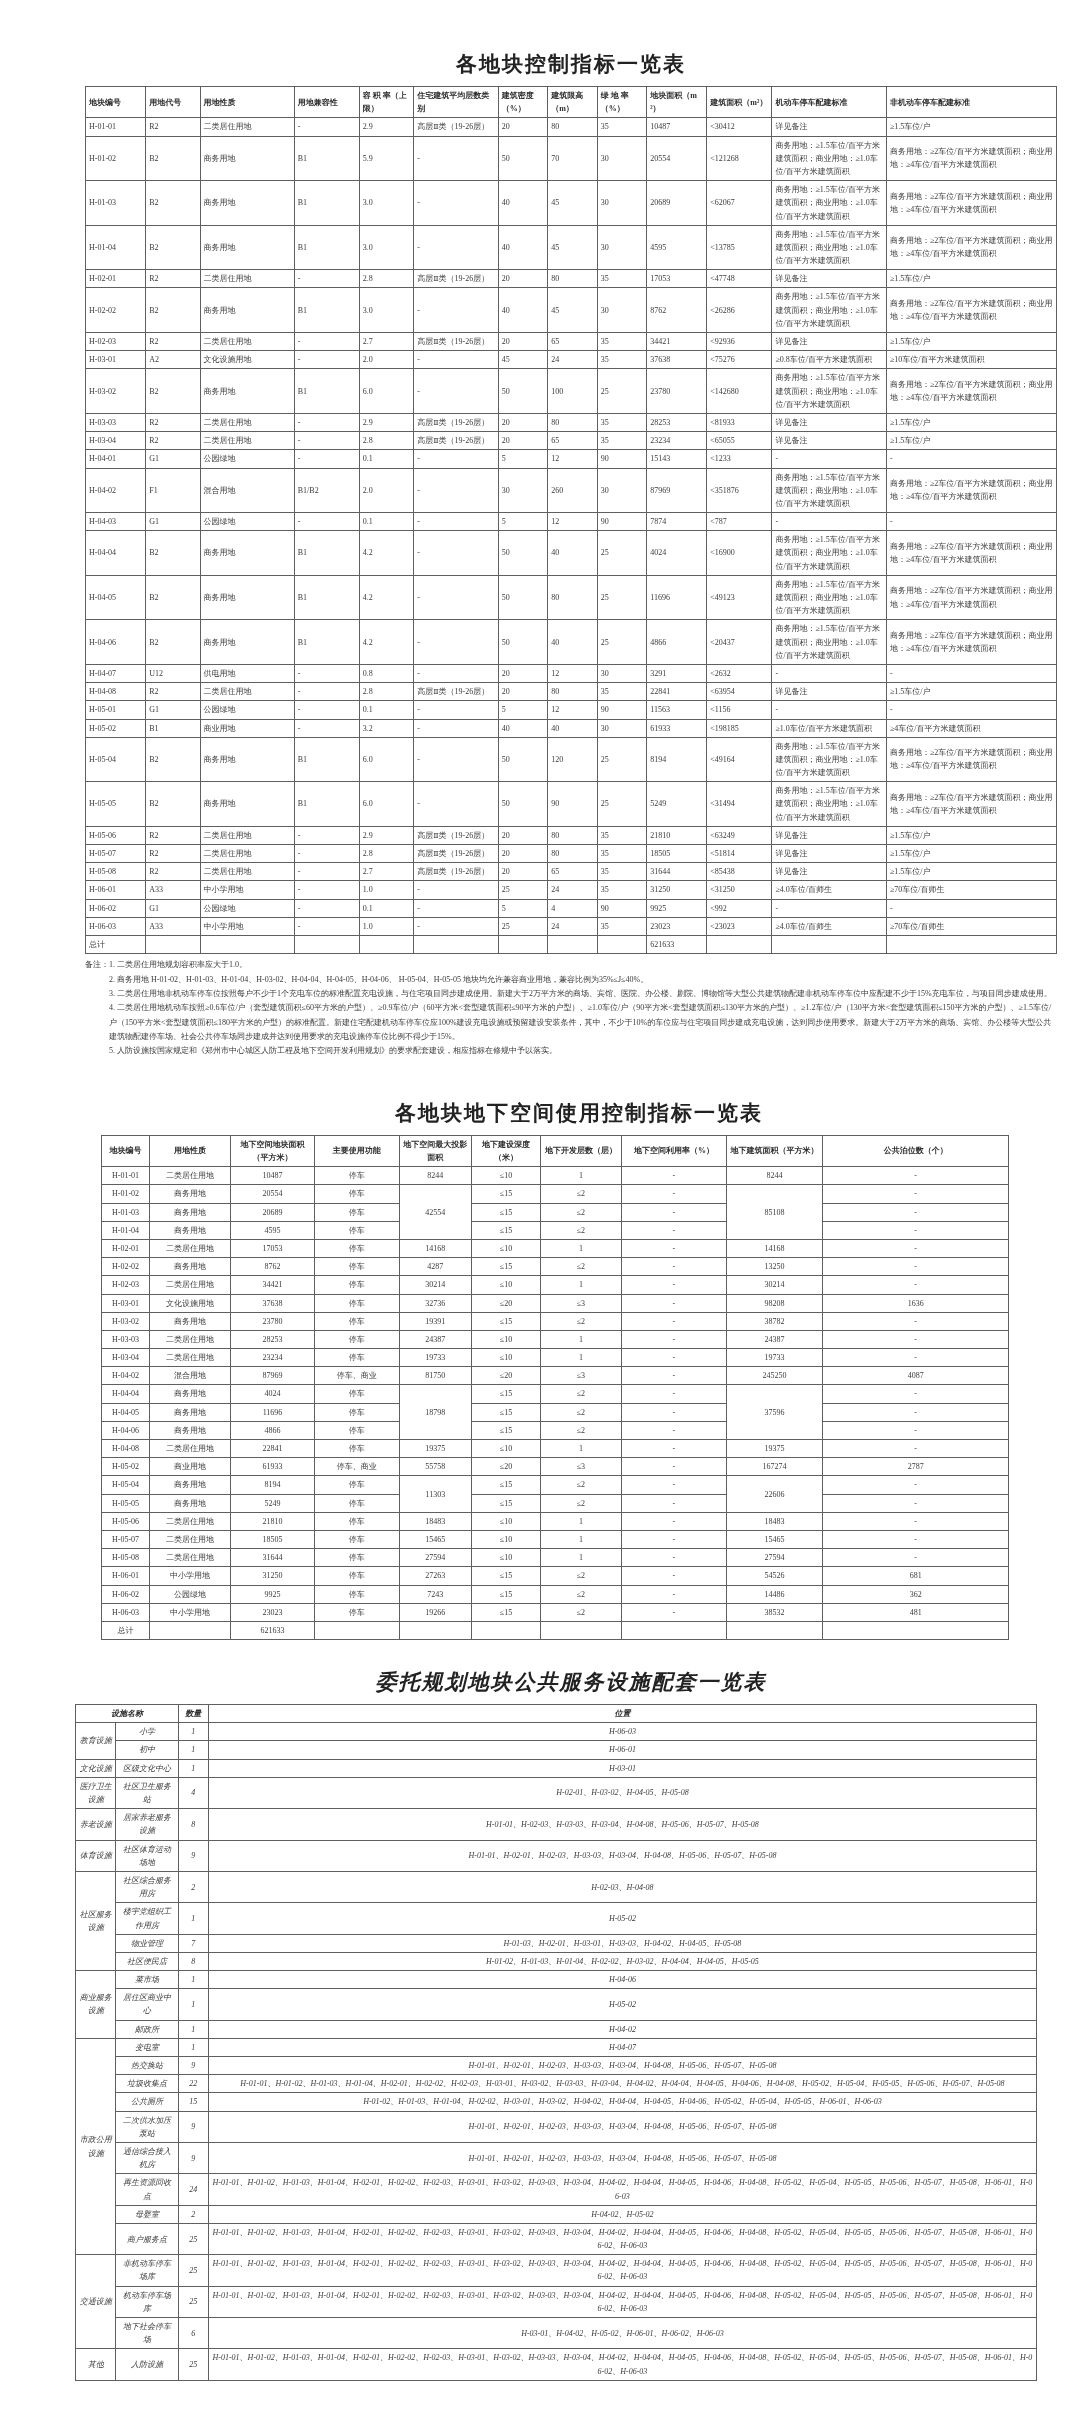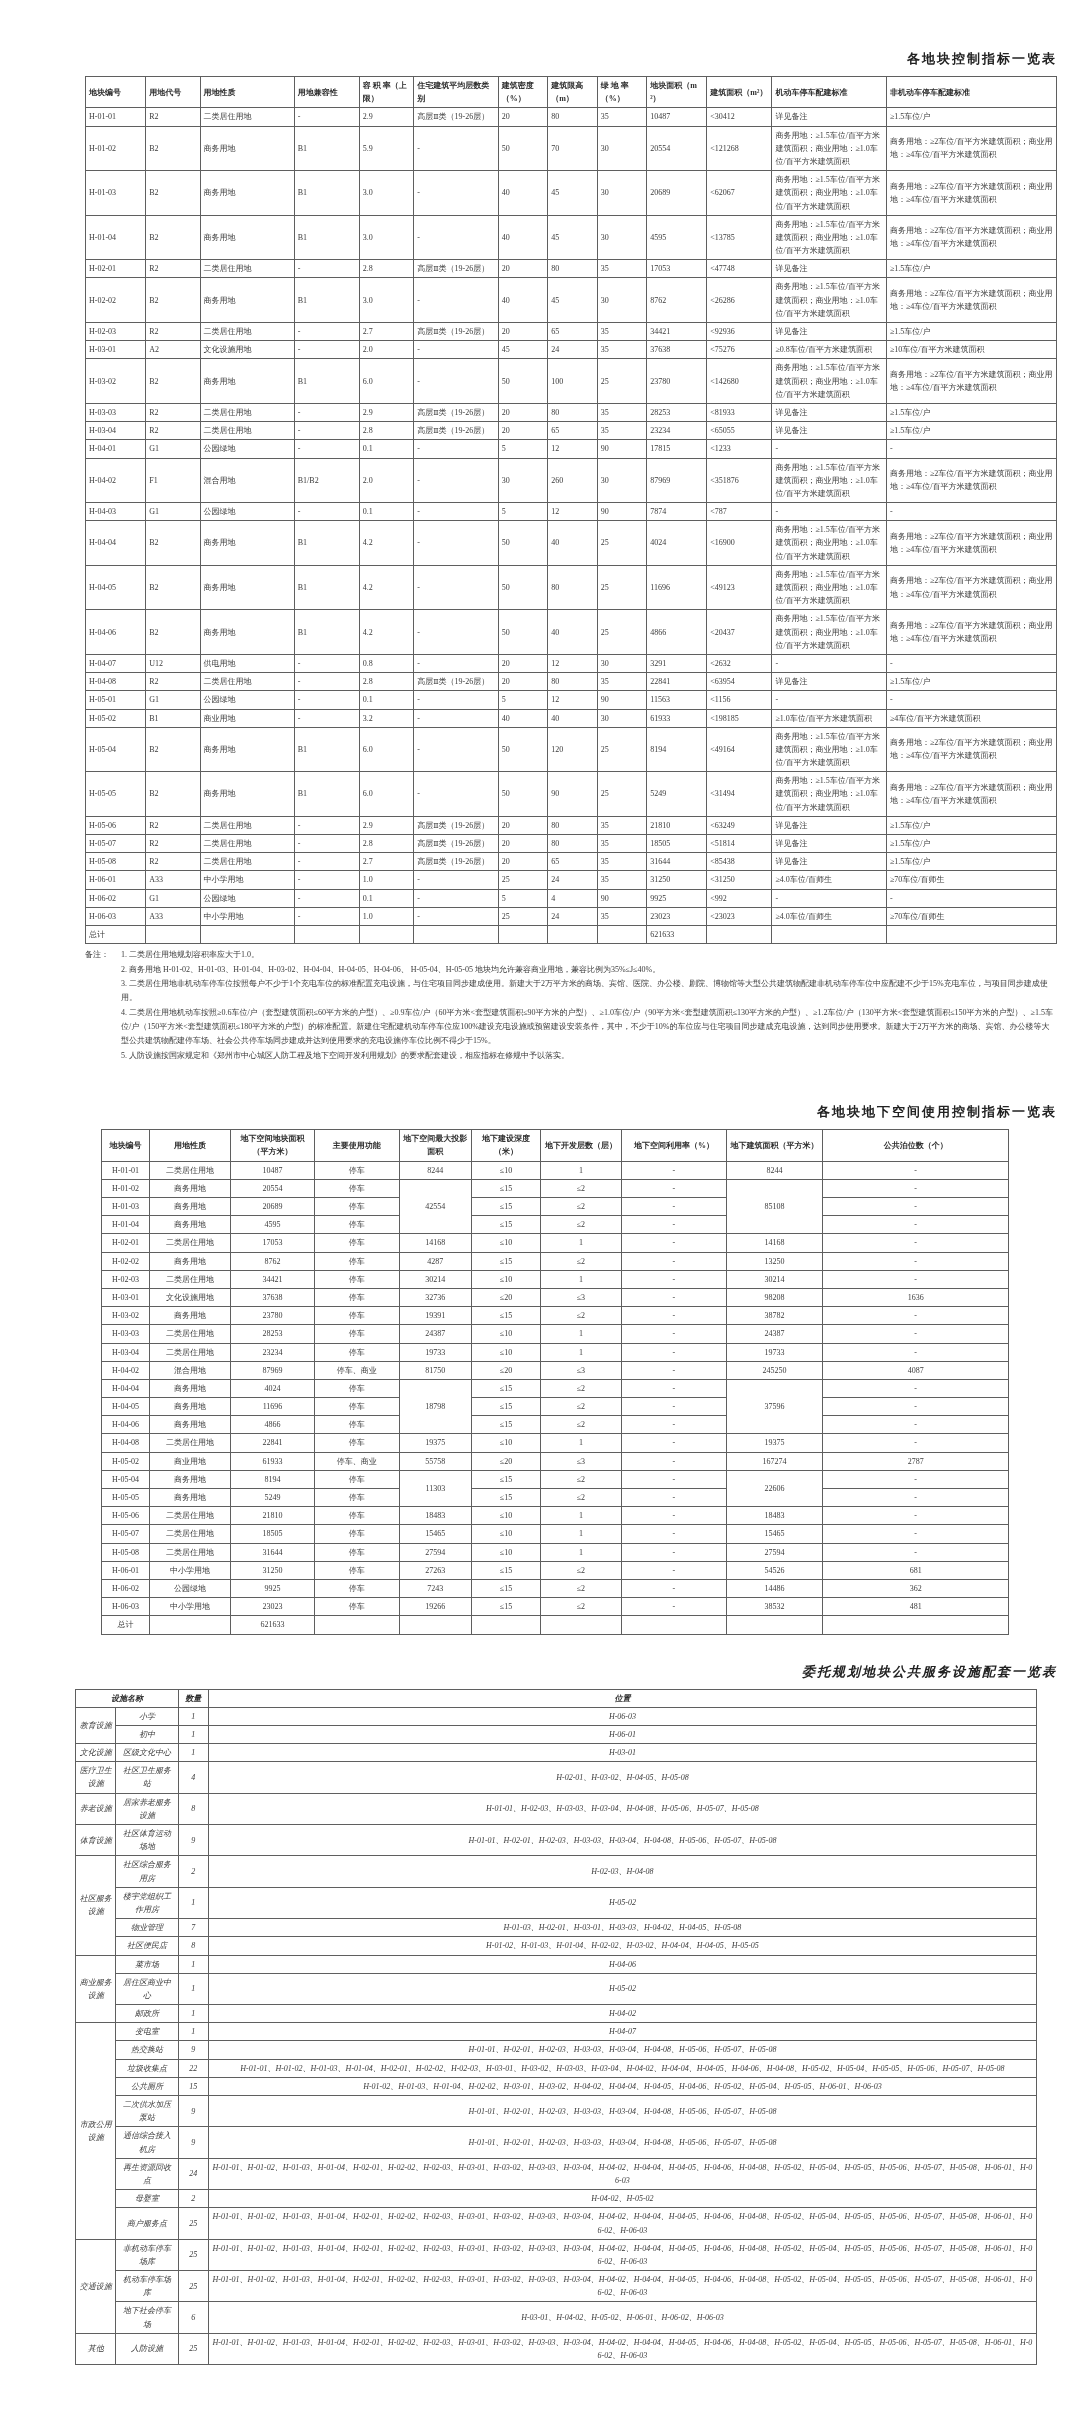--- a/index.html
+++ b/index.html
@@ -1,31 +1,31 @@
 <!DOCTYPE html>
 <html><head>
 <meta charset="utf-8">
 <style>
   html,body{margin:0;padding:0;background:#f2f2f2;}
   .page{width:1080px;height:2419px;margin:0 auto;background:#ffffff;position:relative;
         font-family:"Liberation Serif","DejaVu Serif",serif;color:#3a3a3a;
         box-sizing:border-box;padding:50px 23px 20px 85px;overflow:hidden;}
-  .tbl-title{font-size:13px;font-weight:bold;text-align:right;letter-spacing:2px;margin:0 0 8px 0;color:#222;}
+  .tbl-title{font-size:21px;font-weight:bold;text-align:center;letter-spacing:2px;margin:0 0 8px 0;color:#222;}
   table.grid{border-collapse:collapse;table-layout:fixed;width:100%;}
   table.grid th,table.grid td{border:1px solid #5f5f5f;font-size:8px;line-height:1.65;
         padding:2px 3px;vertical-align:middle;word-break:break-all;color:#3a3a3a;font-weight:normal;}
   table.grid th{font-weight:bold;color:#2e2e2e;}
   .al-left th,.al-left td{text-align:left;}
   .al-center th,.al-center td{text-align:center;}
   .sec{margin:0;}
   .sec2{margin-top:40px;padding-left:16px;}
   .sec3{margin-top:28px;font-style:italic;}
   .t2wrap{width:95%;}
   .t3wrap{width:99%;margin-left:-10px;}
-  .notes{margin-top:4px;font-size:8px;line-height:1.8;color:#3a3a3a;display:flex;gap:12px;}
+  .notes{margin-top:4px;font-size:8px;line-height:1.8;color:#3a3a3a;display:flex;}
   .notes-label{white-space:nowrap;font-size:8px;}
   .note-item{margin:0;}
   .note-item + .note-item{margin-left:0;}
   .note-items{flex:1;}
 </style>
 </head>
 <body>
 
 <div class="page">
 
@@ -233,21 +233,21 @@
           <tr>
             <td>H-04-01</td>
             <td>G1</td>
             <td>公园绿地</td>
             <td>-</td>
             <td>0.1</td>
             <td>-</td>
             <td>5</td>
             <td>12</td>
             <td>90</td>
-            <td>17815</td>
+            <td>15143</td>
             <td>&lt;1233</td>
             <td>-</td>
             <td>-</td>
           </tr>
           <tr>
             <td>H-04-02</td>
             <td>F1</td>
             <td>混合用地</td>
             <td>B1/B2</td>
             <td>2.0</td>

